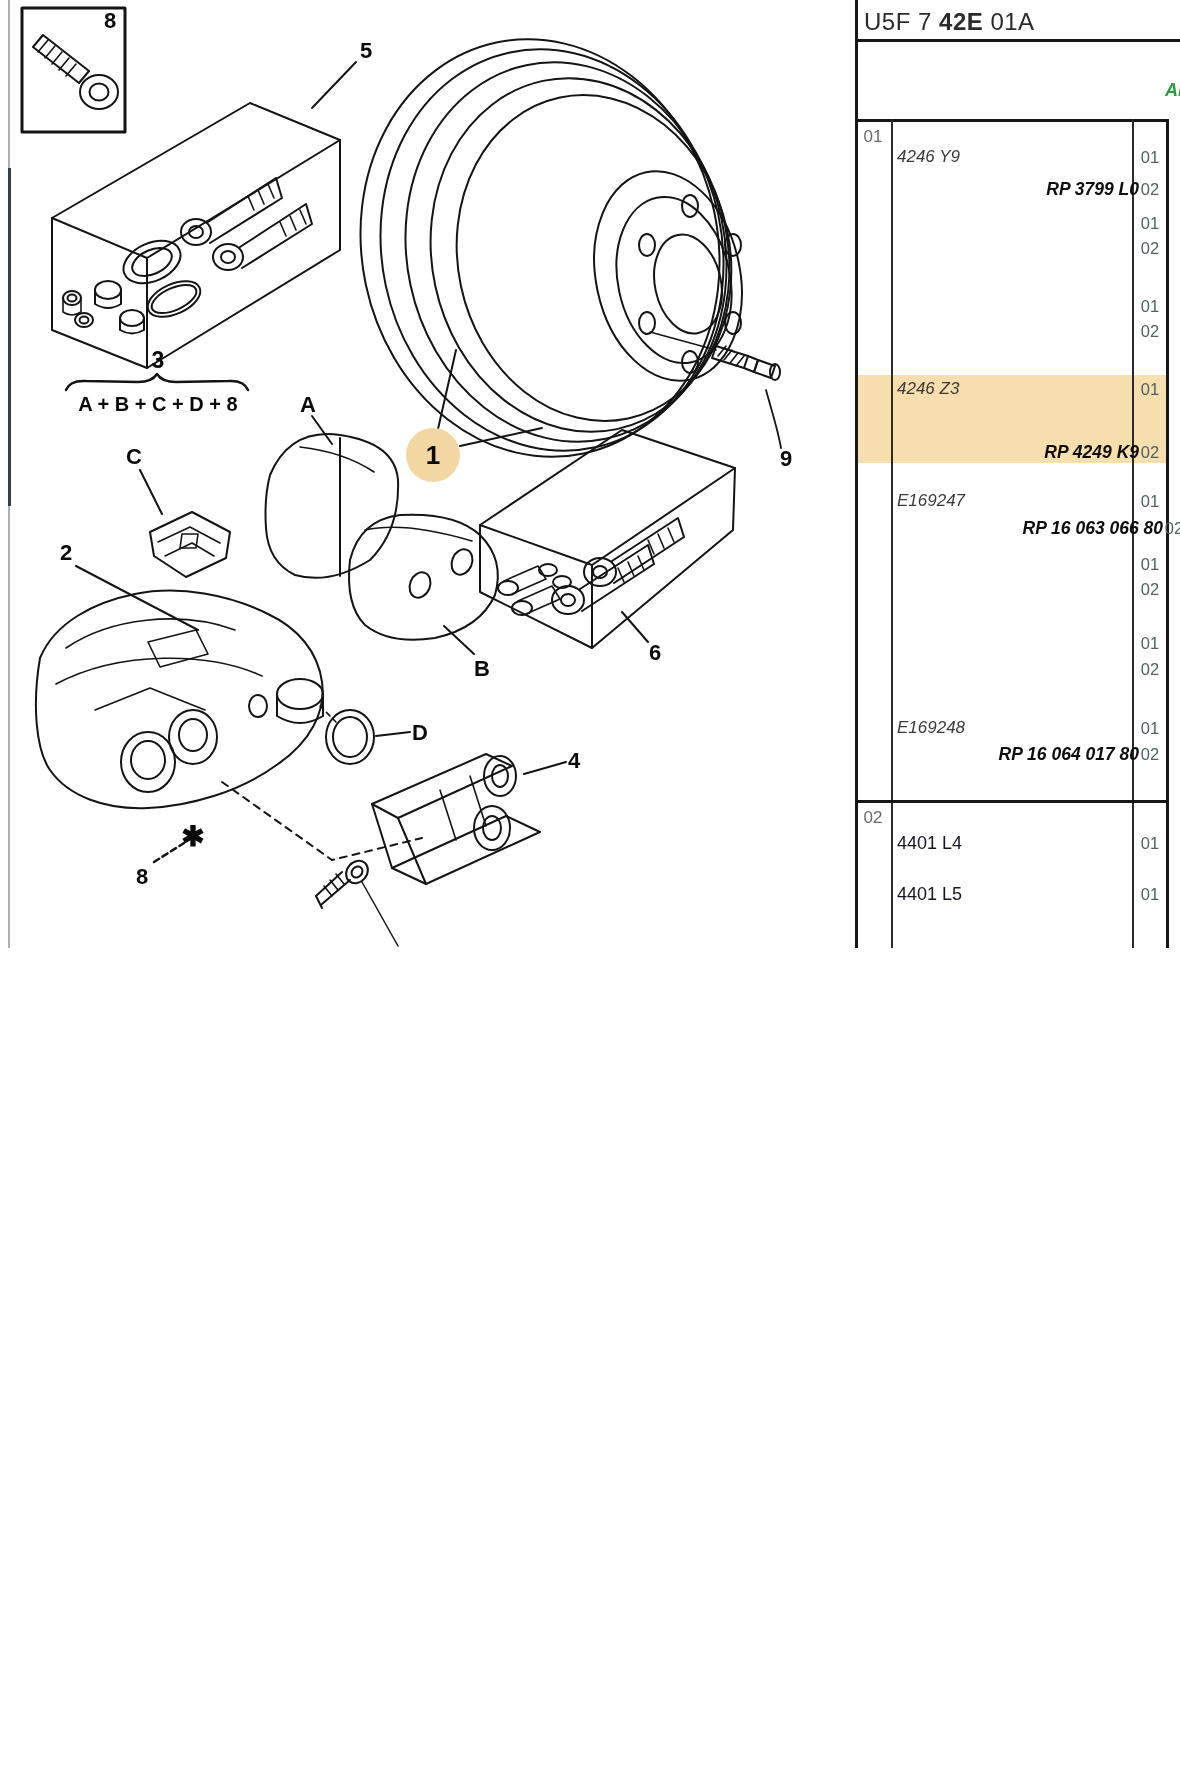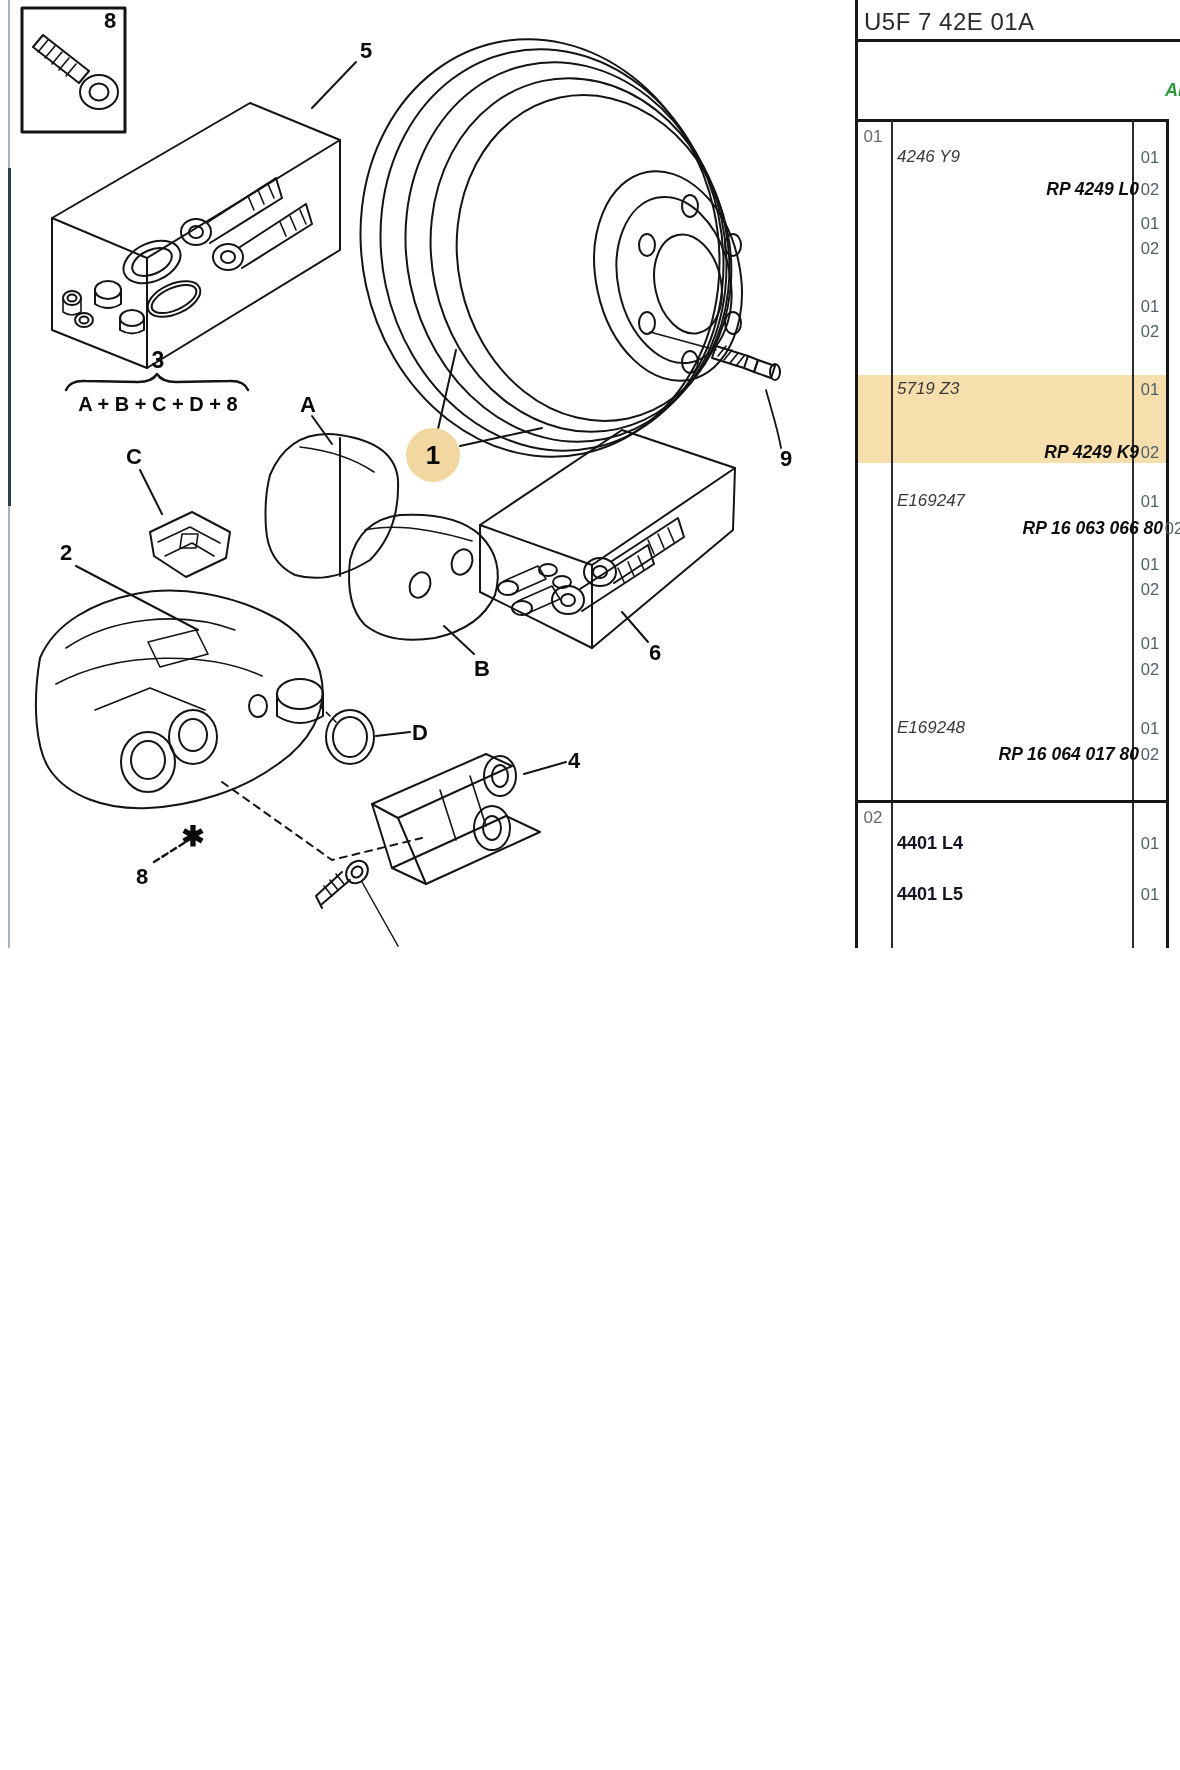--- a/index.html
+++ b/index.html
@@ -3,30 +3,30 @@
 <meta charset="utf-8">
 <style>
   html,body{margin:0;padding:0;background:#ffffff;}
   body{width:1180px;height:1770px;position:relative;font-family:"Liberation Sans",sans-serif;}
   .canvas{position:absolute;left:0;top:0;width:1180px;height:1770px;background:#fff;overflow:hidden;}
   .vline,.hline{position:absolute;background:#161616;}
   .edge-light{position:absolute;left:8px;top:0;width:2px;height:948px;background:#a9b2ba;}
   .edge-dark{position:absolute;left:8px;top:168px;width:3px;height:338px;background:#2e3e4c;}
   
   .title{position:absolute;left:864px;top:8px;font-size:24px;color:#2b2b2b;letter-spacing:.5px;white-space:nowrap;}
-  .title .b{font-weight:normal;}
+  .title .b{font-weight:bold;}
   .region{position:absolute;left:891px;top:80px;width:300px;text-align:right;padding-right:12px;
           font-style:italic;font-weight:bold;font-size:18px;color:#2e9b43;}
   .highlight-band{position:absolute;left:858px;top:375px;width:308px;height:88px;background:#f6dead;}
   .section-label{position:absolute;width:34px;text-align:center;font-size:17px;color:#6a6a6a;}
   .trow{position:absolute;left:855px;width:311px;height:26px;}
   .cell-part{position:absolute;left:42px;top:0;width:236px;font-size:17px;font-style:italic;color:#3a3a3a;white-space:nowrap;}
   .cell-rp{position:absolute;left:42px;top:0;width:242px;font-size:17.5px;font-style:italic;font-weight:bold;
            color:#0d0d0d;text-align:right;white-space:nowrap;}
-  .cell-bold{position:absolute;left:42px;top:0;width:236px;font-size:18px;font-weight:bold;color:#141422;white-space:nowrap;}
+  .cell-bold{position:absolute;left:42px;top:0;width:236px;font-size:18px;font-weight:normal;color:#141422;white-space:nowrap;}
   .cell-qty{position:absolute;left:279px;top:1px;width:32px;text-align:center;font-size:16.5px;color:#4f6165;}
   svg text{font-family:"Liberation Sans",sans-serif;font-weight:bold;fill:#0a0a0a;}
 </style>
 </head>
 <body>
 
 <div class="canvas">
 
   <div class="edge-light"></div>
   <div class="edge-dark"></div>
@@ -232,41 +232,41 @@
   <div class="hline" style="left:855px;top:800px;width:314px;height:3px;"></div>
 
   <div class="section-label" style="left:856px;top:127px;">01</div>
   <div class="section-label" style="left:856px;top:808px;">02</div>
 
   <div class="trow" style="top:147px;">
     <span class="cell-part">4246 Y9</span>
     <span class="cell-qty">01</span>
   </div>
   <div class="trow" style="top:179px;">
-    <span class="cell-rp">RP 4249 L0</span>
+    <span class="cell-rp">RP 3799 L0</span>
     <span class="cell-qty">02</span>
   </div>
   <div class="trow" style="top:213px;">
     <span class="cell-part"></span>
     <span class="cell-qty">01</span>
   </div>
   <div class="trow" style="top:238px;">
     <span class="cell-part"></span>
     <span class="cell-qty">02</span>
   </div>
   <div class="trow" style="top:296px;">
     <span class="cell-part"></span>
     <span class="cell-qty">01</span>
   </div>
   <div class="trow" style="top:321px;">
     <span class="cell-part"></span>
     <span class="cell-qty">02</span>
   </div>
   <div class="trow" style="top:379px;">
-    <span class="cell-part">5719 Z3</span>
+    <span class="cell-part">4246 Z3</span>
     <span class="cell-qty">01</span>
   </div>
   <div class="trow" style="top:406px;margin-top:36px;">
     <span class="cell-rp">RP 4249 K9</span>
     <span class="cell-qty">02</span>
   </div>
   <div class="trow" style="top:491px;">
     <span class="cell-part">E169247</span>
     <span class="cell-qty">01</span>
   </div>

